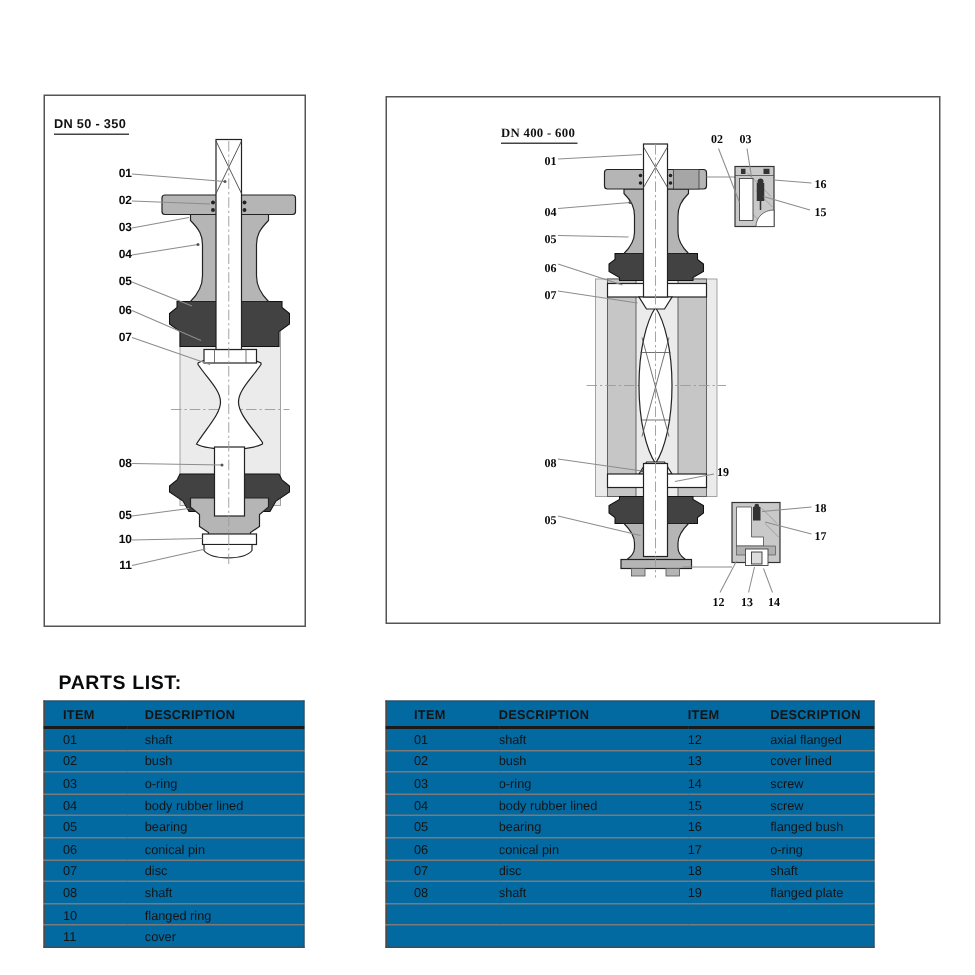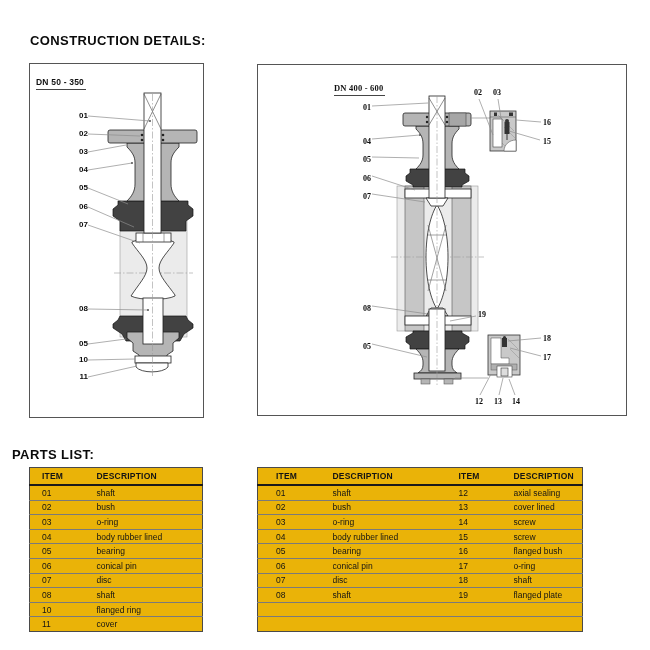--- a/index.html
+++ b/index.html
@@ -36,21 +36,21 @@
   .white{fill:#ffffff;}
   .ol{stroke:var(--outline);stroke-width:.8;}
   .ol-thin{stroke:#555;stroke-width:.55;}
   .leader{stroke:var(--leader);stroke-width:.7;fill:none;}
   .centerline{stroke:#9a9a9a;stroke-width:.6;stroke-dasharray:7 2 1.5 2;fill:none;}
   .hatch{stroke:#8a8a8a;stroke-width:.45;}
   .xline{stroke:#444;stroke-width:.6;}
   
   .parts-table{
     position:absolute;border-collapse:collapse;table-layout:fixed;
-    font-size:8.5px;color:#141414;background:#eab308;
+    font-size:8.5px;color:#141414;background:#0369a1;
     border:1px solid #4a4a4a;
   }
   .parts-table th{
     font-size:8.5px;font-weight:bold;text-align:left;letter-spacing:.2px;
     height:16px;vertical-align:middle;
     border-bottom:2px solid #1a1a1a;padding:0;
   }
   .parts-table td{
     height:13.6px;vertical-align:middle;padding:0;
     border-bottom:1px solid var(--table_line);
@@ -59,21 +59,20 @@
   .parts-table tr:last-child td{border-bottom:none;}
   .pt-2col th:nth-child(1),.pt-2col td:nth-child(1){padding-left:12px;}
   .pt-2col th:nth-child(2),.pt-2col td:nth-child(2){padding-left:12px;}
   .pt-4col th:nth-child(1),.pt-4col td:nth-child(1){padding-left:18px;}
 </style>
 </head>
 <body>
 
 <div class="page">
 
-  <div class="h-main" style="left:30px;top:33px;">CONSTRUCTION DETAILS:</div>
 
   <div class="diagram-box" style="left:29px;top:63px;width:175px;height:355px;">
 
     <svg class="dsvg" width="175" height="355" viewBox="0 0 175 355">
 
       <g>
         <rect x="90" y="147" width="67" height="126" class="fill-light" stroke="#9b9b9b" stroke-width="0.6"></rect>
       </g>
 
       <line x1="84" y1="209" x2="163" y2="209" class="centerline"></line>
@@ -268,21 +267,21 @@
     <div class="callout" style="left:285px;top:53px;">16</div>
     <div class="callout" style="left:285px;top:72px;">15</div>
     <div class="callout" style="left:220px;top:245px;">19</div>
     <div class="callout" style="left:285px;top:269px;">18</div>
     <div class="callout" style="left:285px;top:288px;">17</div>
     <div class="callout co-c" style="left:213px;top:332px;">12</div>
     <div class="callout co-c" style="left:232px;top:332px;">13</div>
     <div class="callout co-c" style="left:250px;top:332px;">14</div>
   </div>
 
-  <div class="h-main" style="left:12px;top:447px;">PARTS LIST:</div>
+  <div class="h-main" style="left:39px;top:447px;">PARTS LIST:</div>
 
   <table class="parts-table pt-2col" style="left:29px;top:467px;width:174px;">
     <colgroup>
         <col style="width:55px">
         <col>
       </colgroup>
     <thead>
       <tr>
         <th>ITEM</th>
         <th>DESCRIPTION</th>
@@ -345,21 +344,21 @@
         <th>DESCRIPTION</th>
         <th>ITEM</th>
         <th>DESCRIPTION</th>
       </tr>
     </thead>
     <tbody>
         <tr>
           <td>01</td>
           <td>shaft</td>
           <td>12</td>
-          <td>axial sealing</td>
+          <td>axial flanged</td>
         </tr>
         <tr>
           <td>02</td>
           <td>bush</td>
           <td>13</td>
           <td>cover lined</td>
         </tr>
         <tr>
           <td>03</td>
           <td>o-ring</td>

